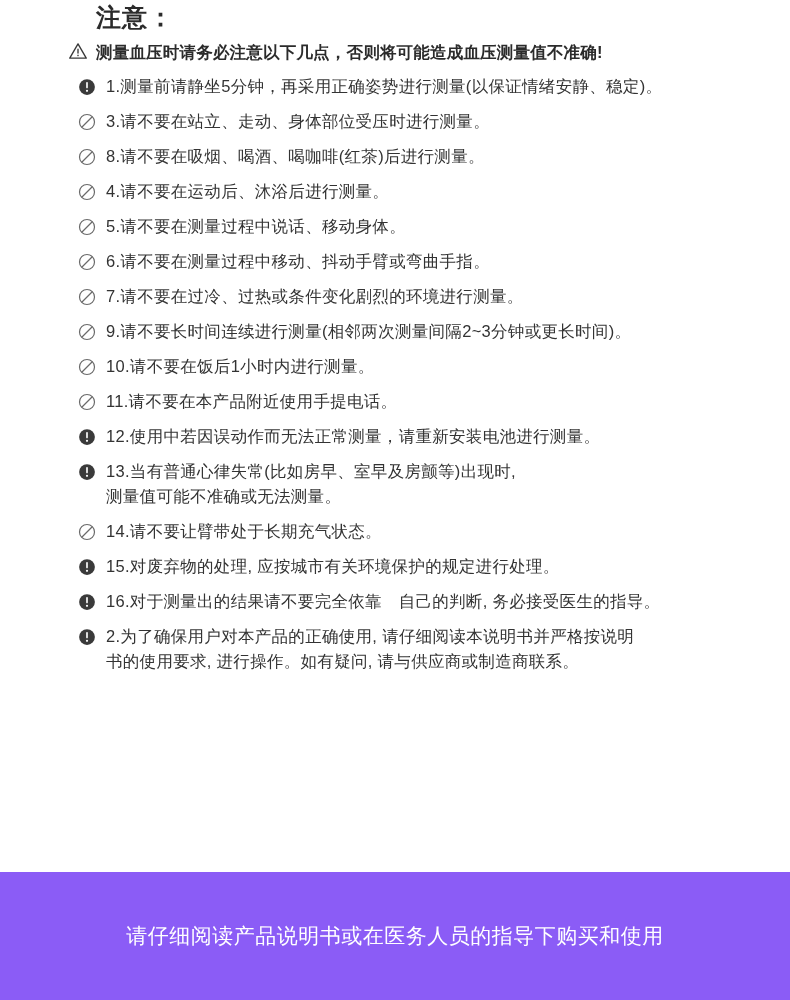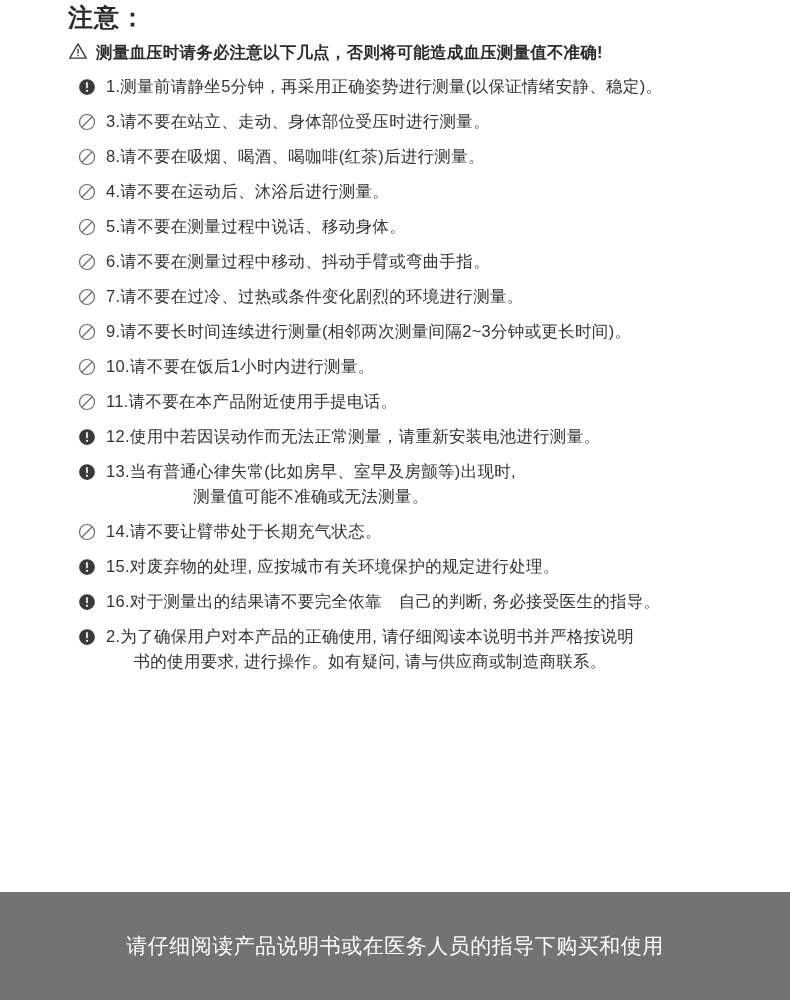--- a/index.html
+++ b/index.html
@@ -28,21 +28,21 @@
     padding: 0 0 0 0;
     flex: 0 0 auto;
   }
 
   .title {
     font-size: 25px;
     font-weight: bold;
     color: #2b2b2b;
     letter-spacing: 1px;
     margin: 0;
-    padding: 0 0 6px 68px;
+    padding: 0 0 6px 96px;
     line-height: 34px;
   }
 
   .warning-line {
     display: flex;
     align-items: flex-start;
     padding: 0 0 0 68px;
     margin-bottom: 10px;
     text-align: right;
   }
@@ -68,21 +68,20 @@
     list-style: none;
     margin: 0;
     padding: 0;
   }
 
   ul.items li {
     display: flex;
     align-items: flex-start;
     padding: 0 30px 0 78px;
     margin-bottom: 10px;
-    text-align: center;
   }
 
   .bullet {
     flex: 0 0 auto;
     width: 18px;
     height: 18px;
     margin-right: 10px;
     margin-top: 4px;
     display: block;
   }
@@ -97,22 +96,22 @@
 
   .spacer {
     flex: 1 1 auto;
   }
 
   .footer-band {
     position: absolute;
     left: 0;
     bottom: 0;
     width: 790px;
-    height: 108px;
-    background: #737373;
+    height: 128px;
+    background: #8b5cf6;
     display: flex;
     align-items: center;
     justify-content: center;
   }
 
   .footer-text {
     color: #ffffff;
     font-size: 21px;
     letter-spacing: 0.5px;
     font-weight: normal;

